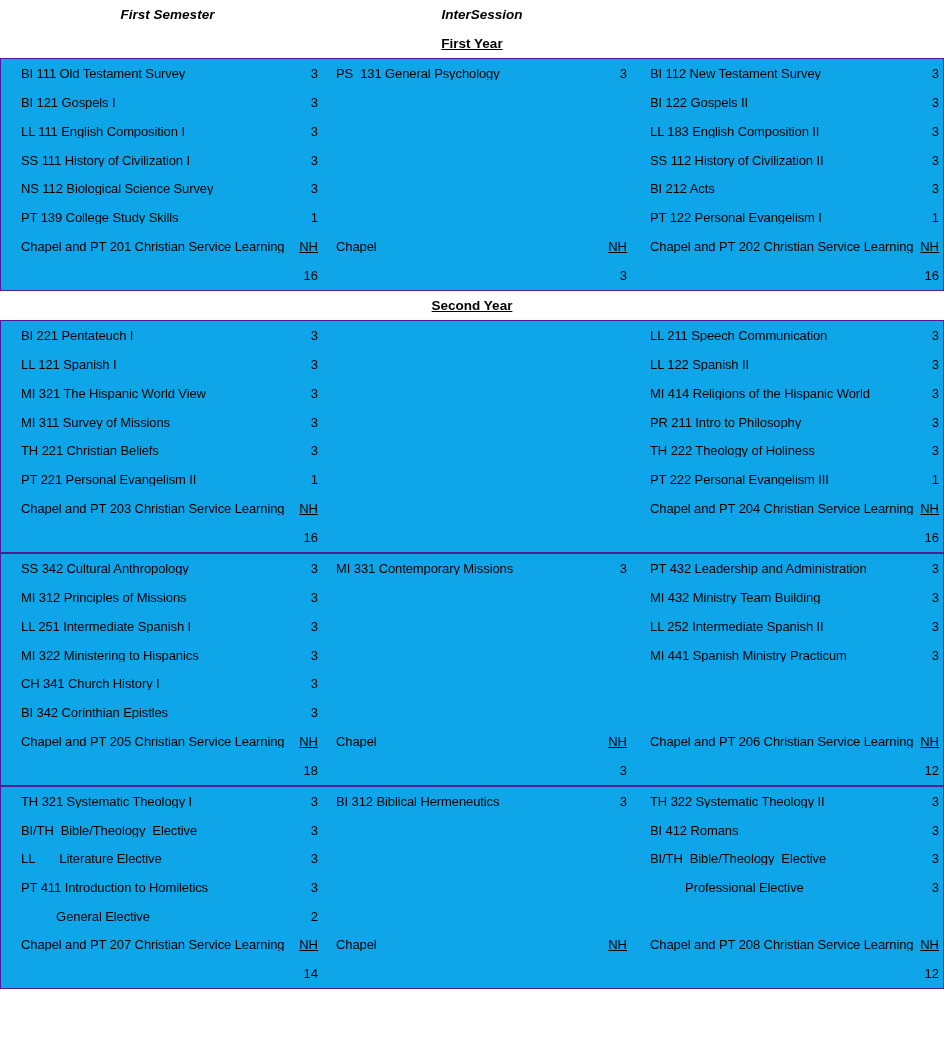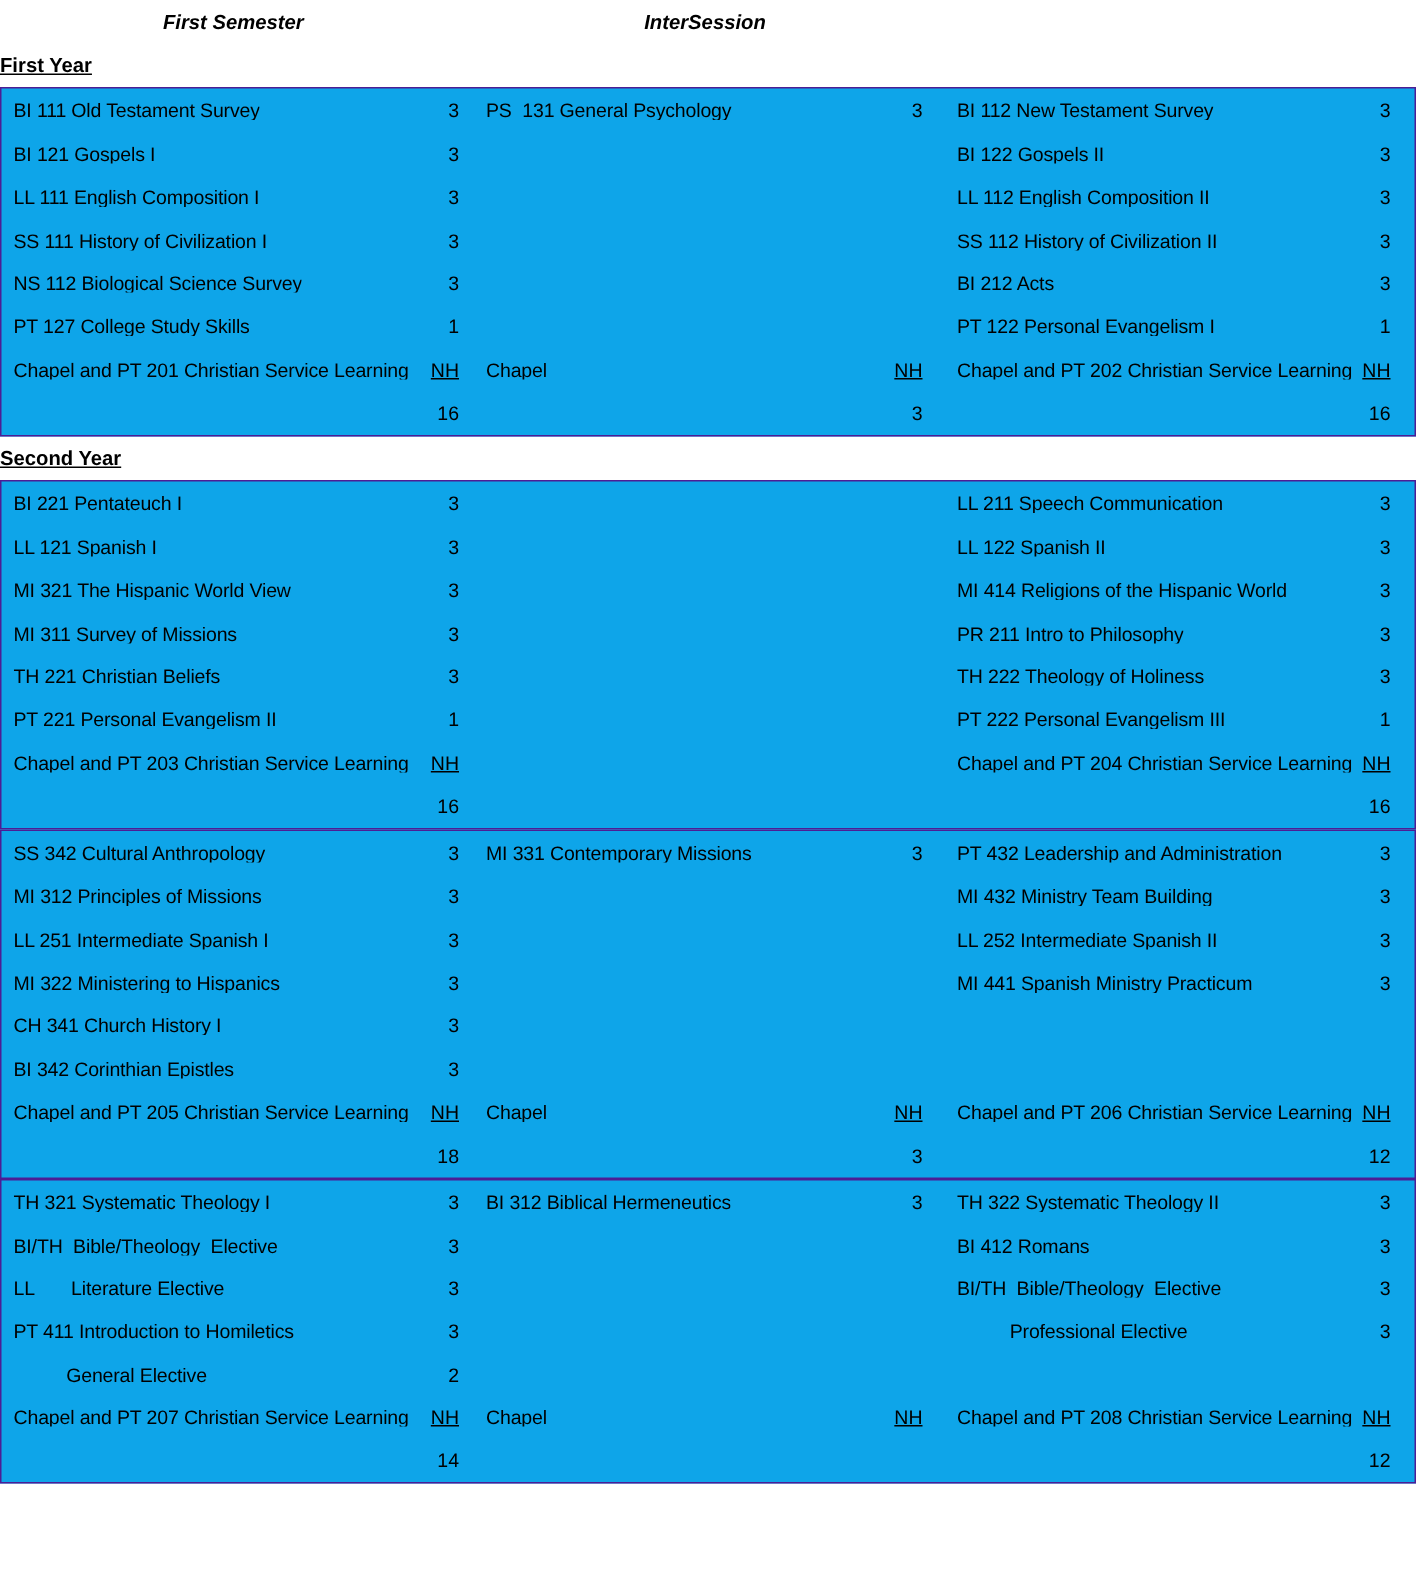--- a/index.html
+++ b/index.html
@@ -1,24 +1,24 @@
 <!DOCTYPE html>
 <html><head>
 <meta charset="utf-8">
 <style>
   html,body{margin:0;padding:0;background:#ffffff;}
   body{font-family:"Liberation Sans","DejaVu Sans",sans-serif;color:#000;}
   #page{width:944px;height:1050px;margin:0 auto;background:#fff;overflow:hidden;}
 
-  .grid3{display:grid;grid-template-columns:311px 318px 315px;}
+  .grid3{display:grid;grid-template-columns:311px 318px 315px;padding-left:12px;}
 
   .sem-header-row{height:29px;align-items:center;}
   .sem-header{ text-align:center;font-weight:bold;font-style:italic;font-size:13.5px;}
 
-  .year-title{height:29px;display:flex;align-items:center;justify-content:flex-start;
+  .year-title{height:29px;display:flex;align-items:center;justify-content:center;
               font-weight:bold;font-size:13.5px;}
   .year-title span{text-decoration:underline;}
 
   .year-box{border:1px solid #4c1d95;background:#0ea5e9;}
   .year-box.rows-8{height:231px;}
   .year-box.rows-7{height:201px;}
 
   .col{display:flex;flex-direction:column;height:100%;}
   .row{flex:1;display:flex;justify-content:space-between;align-items:center;
        font-size:13px;line-height:1;}
@@ -57,21 +57,21 @@
           </div>
           <div class="row">
             <span class="cname">SS 111 History of Civilization I</span>
             <span class="ccredit">3</span>
           </div>
           <div class="row">
             <span class="cname">NS 112 Biological Science Survey</span>
             <span class="ccredit">3</span>
           </div>
           <div class="row">
-            <span class="cname">PT 127 College Study Skills</span>
+            <span class="cname">PT 139 College Study Skills</span>
             <span class="ccredit">1</span>
           </div>
           <div class="row">
             <span class="cname">Chapel and PT 201 Christian Service Learning</span>
             <span class="ccredit u">NH</span>
           </div>
           <div class="row">
             <span class="cname"></span>
             <span class="ccredit">16</span>
           </div>
@@ -98,21 +98,21 @@
         <div class="col col3">
           <div class="row">
             <span class="cname">BI 112 New Testament Survey</span>
             <span class="ccredit">3</span>
           </div>
           <div class="row">
             <span class="cname">BI 122 Gospels II</span>
             <span class="ccredit">3</span>
           </div>
           <div class="row">
-            <span class="cname">LL 112 English Composition II</span>
+            <span class="cname">LL 183 English Composition II</span>
             <span class="ccredit">3</span>
           </div>
           <div class="row">
             <span class="cname">SS 112 History of Civilization II</span>
             <span class="ccredit">3</span>
           </div>
           <div class="row">
             <span class="cname">BI 212 Acts</span>
             <span class="ccredit">3</span>
           </div>

